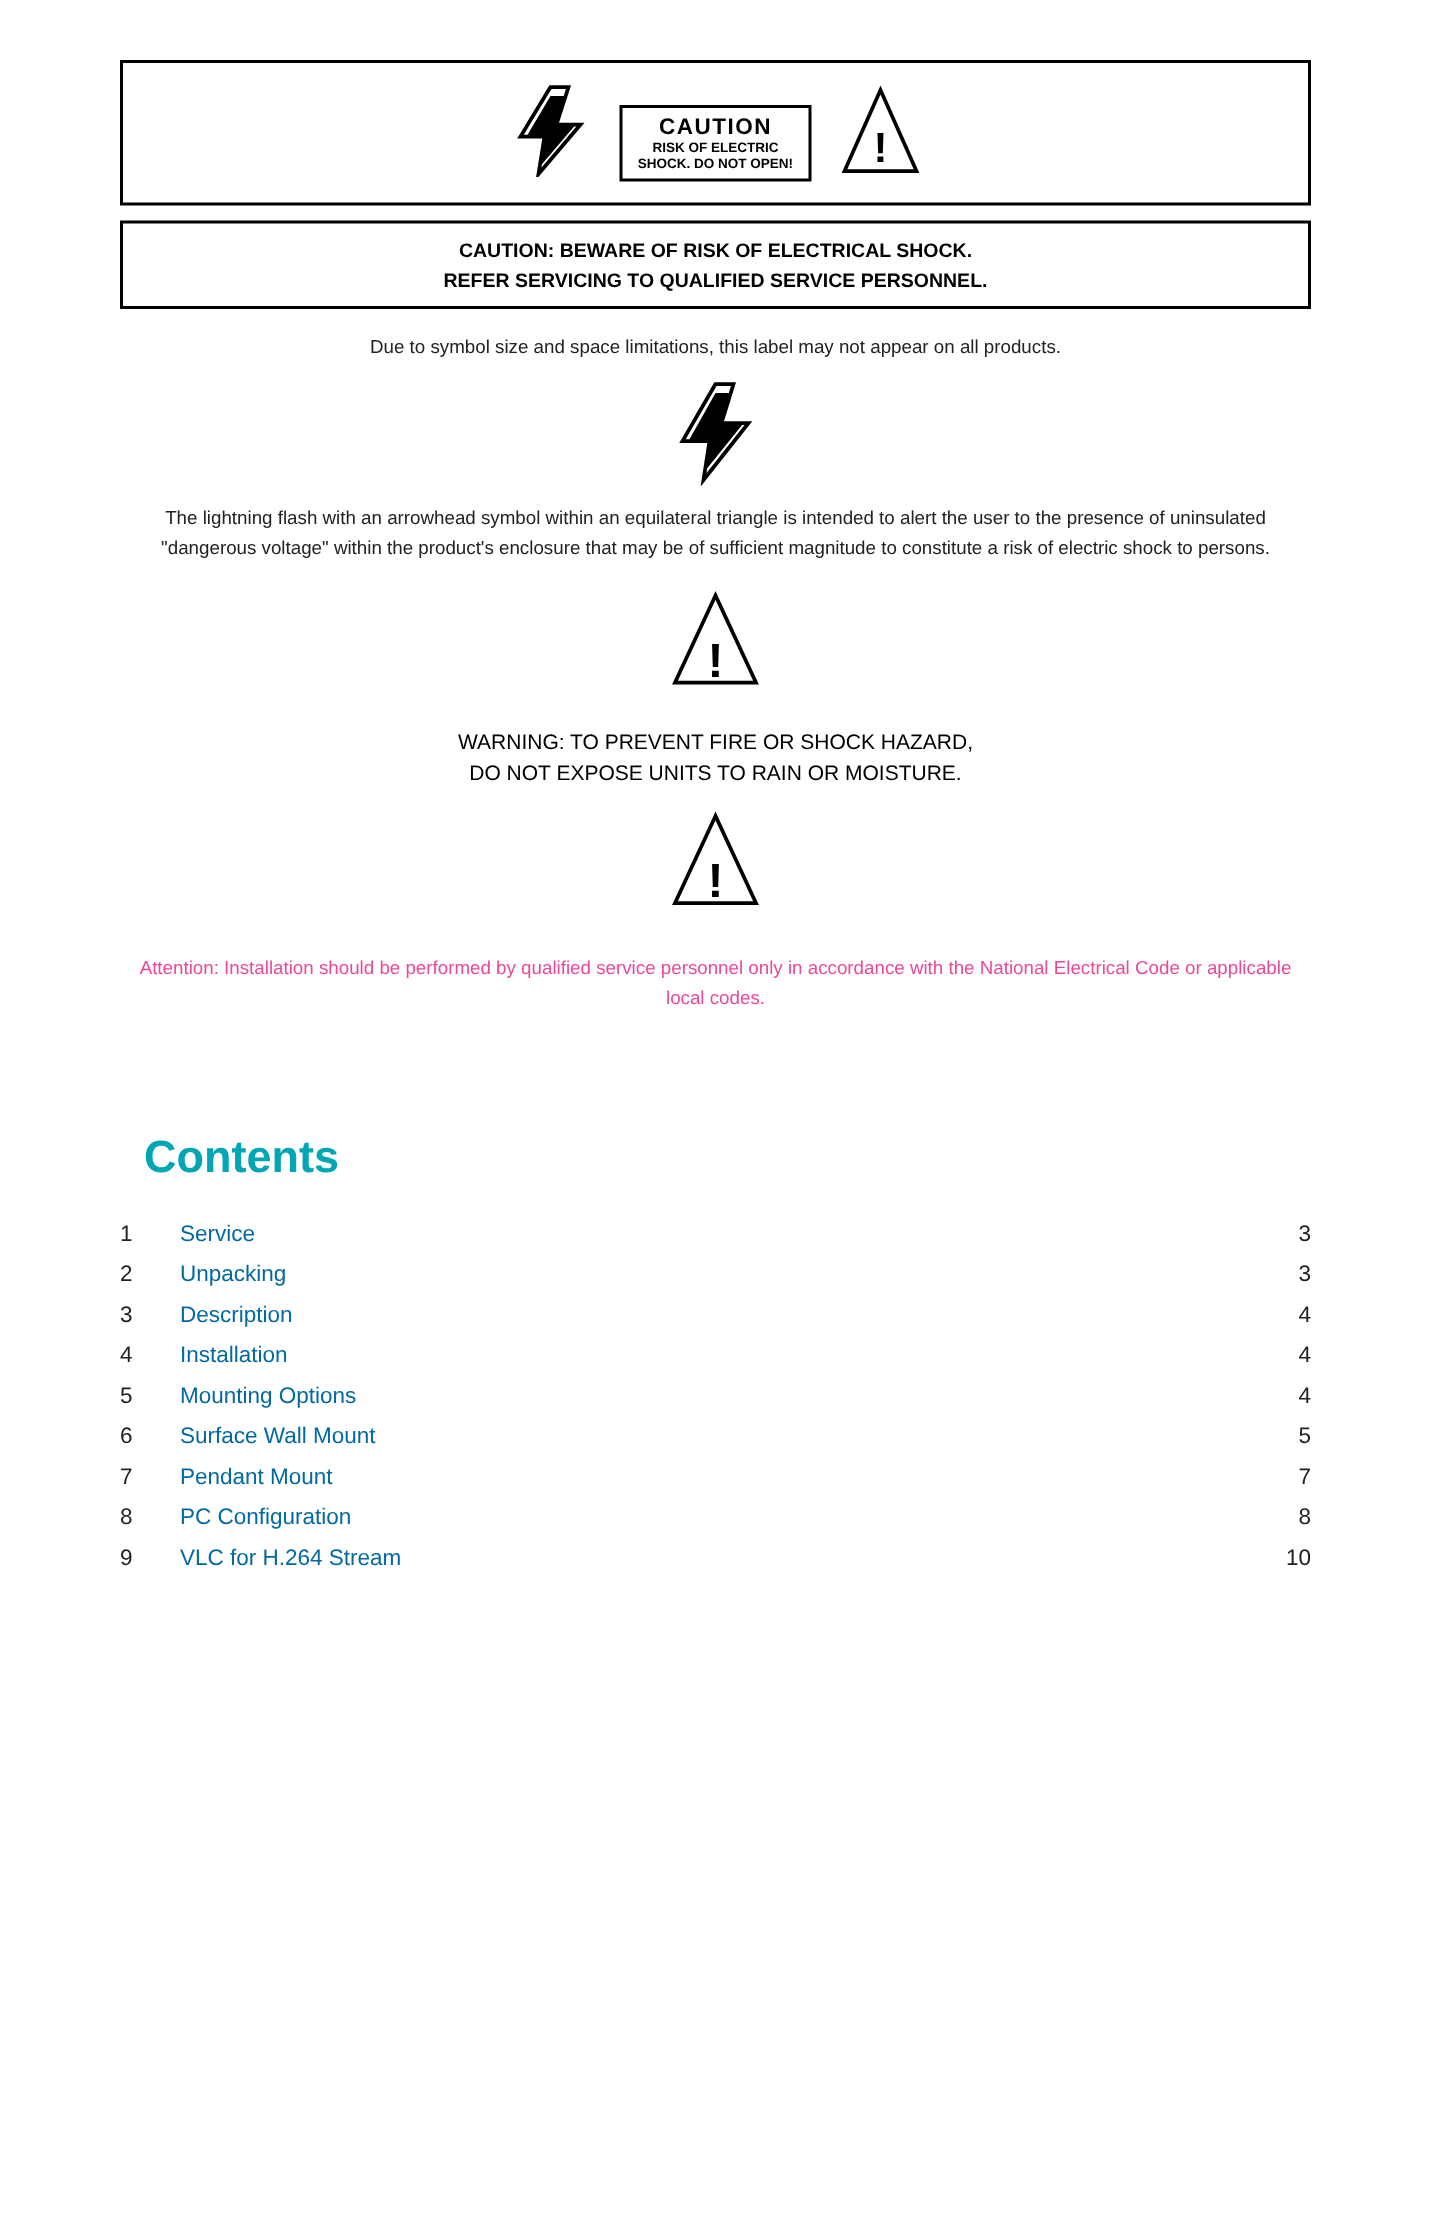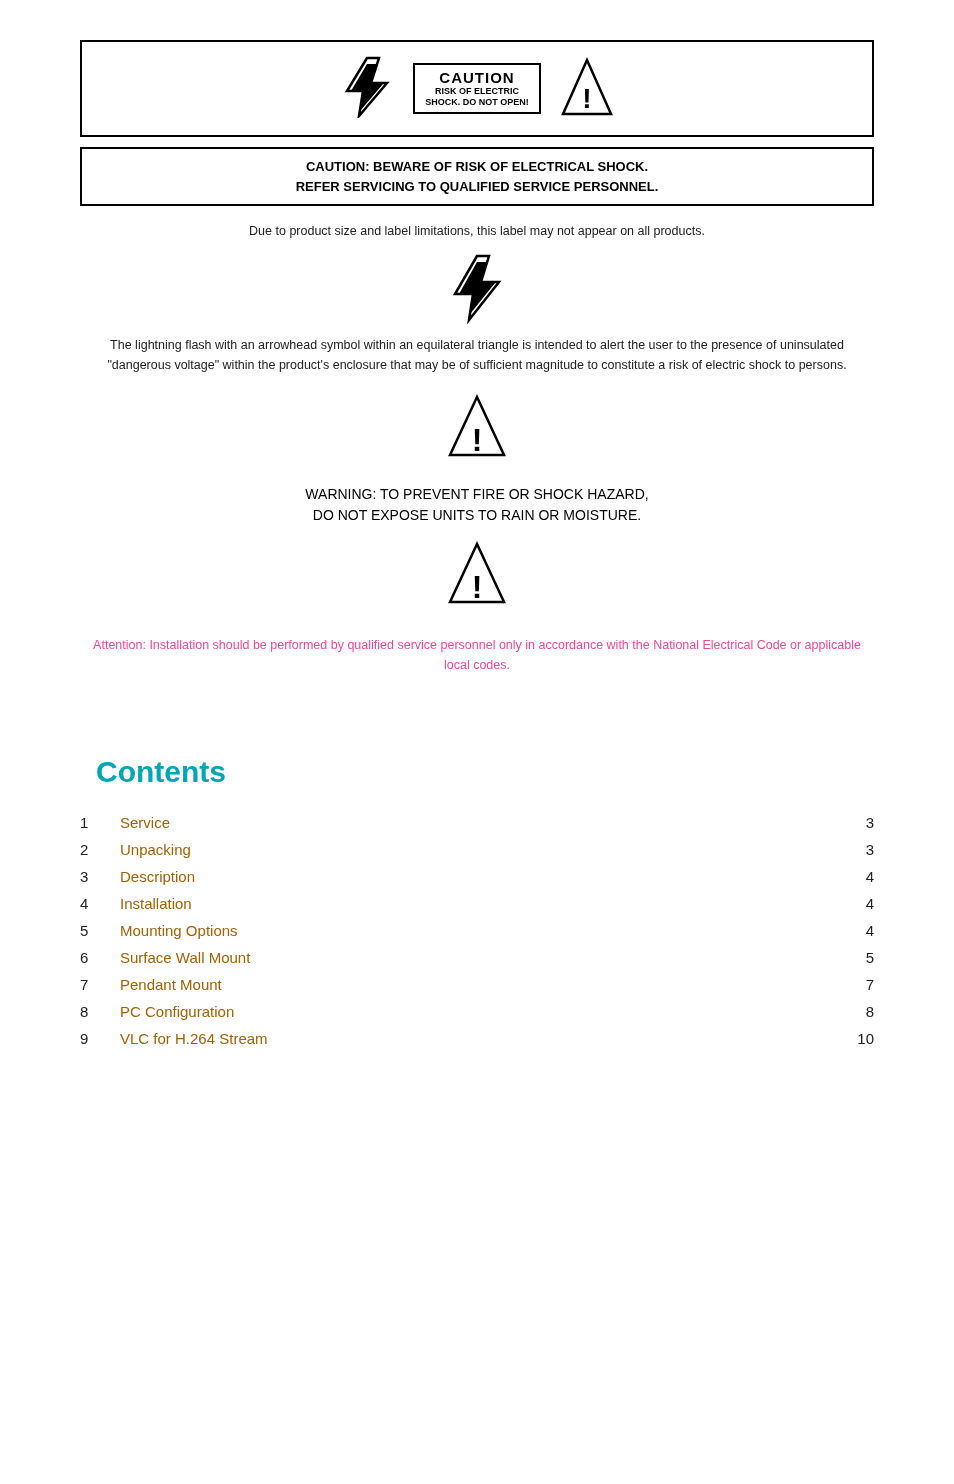--- a/index.html
+++ b/index.html
@@ -25,21 +25,21 @@
       text-align: center;
       font-size: 26px;
       font-weight: bold;
       font-family: Arial, Helvetica, sans-serif;
       margin-bottom: 16px;
     }
 
     .caution-box {
       border: 2px solid #000;
       display: flex;
-      align-items: center;
+      align-items: flex-end;
       justify-content: center;
       gap: 20px;
       padding: 14px 20px;
       margin-bottom: 10px;
     }
 
     .caution-label-box {
       border: 2px solid #000;
       background: #fff;
       padding: 4px 10px;
@@ -129,21 +129,21 @@
       vertical-align: top;
     }
 
     .toc-table tr td:first-child {
       width: 40px;
       color: #222;
     }
 
     .toc-table tr td:nth-child(2) {
       width: auto;
-      color: #a16207;
+      color: #0369a1;
     }
 
     .toc-table tr td:last-child {
       text-align: right;
       width: 50px;
       color: #222;
     }
 
     
     .svg-icon {
@@ -177,21 +177,21 @@
         <text x="26" y="52" text-anchor="middle" font-size="28" font-weight="bold" font-family="Arial">!</text>
       </svg>
     </span>
   </div>
 
   <div class="shock-warning-box">
     <div>CAUTION: BEWARE OF RISK OF ELECTRICAL SHOCK.</div>
     <div>REFER SERVICING TO QUALIFIED SERVICE PERSONNEL.</div>
   </div>
 
-  <p class="label-note">Due to product size and label limitations, this label may not appear on all products.</p>
+  <p class="label-note">Due to symbol size and space limitations, this label may not appear on all products.</p>
 
   <div class="center-icon">
     <svg width="60" height="72" viewBox="0 0 60 72">
       <polygon points="30,4 8,42 26,42 22,68 52,30 34,30 42,4" fill="none" stroke="#000" stroke-width="2.5"></polygon>
       <polygon points="30,10 12,42 26,42 23,62 48,31 34,31 40,10" fill="#000"></polygon>
     </svg>
   </div>
 
   <p class="description-text">The lightning flash with an arrowhead symbol within an equilateral triangle is intended to alert the user to the presence of uninsulated "dangerous voltage" within the product's enclosure that may be of sufficient magnitude to constitute a risk of electric shock to persons.</p>
 

